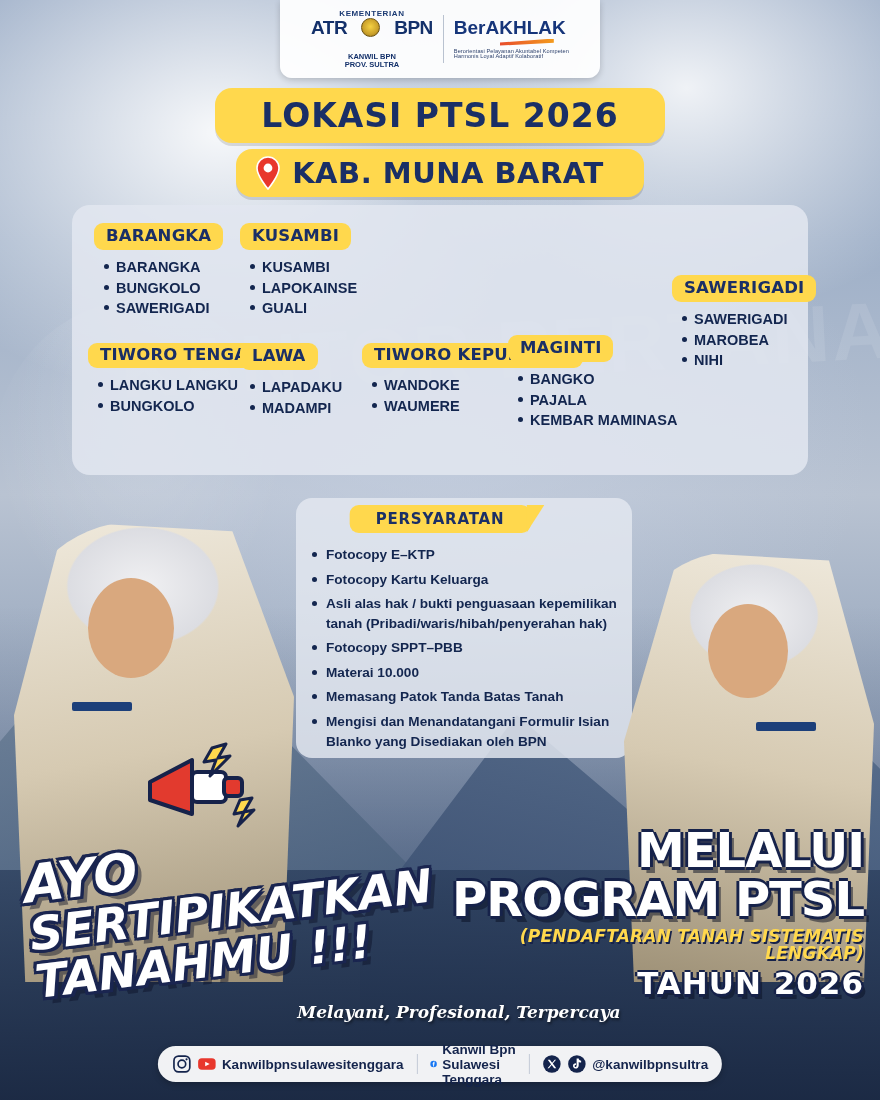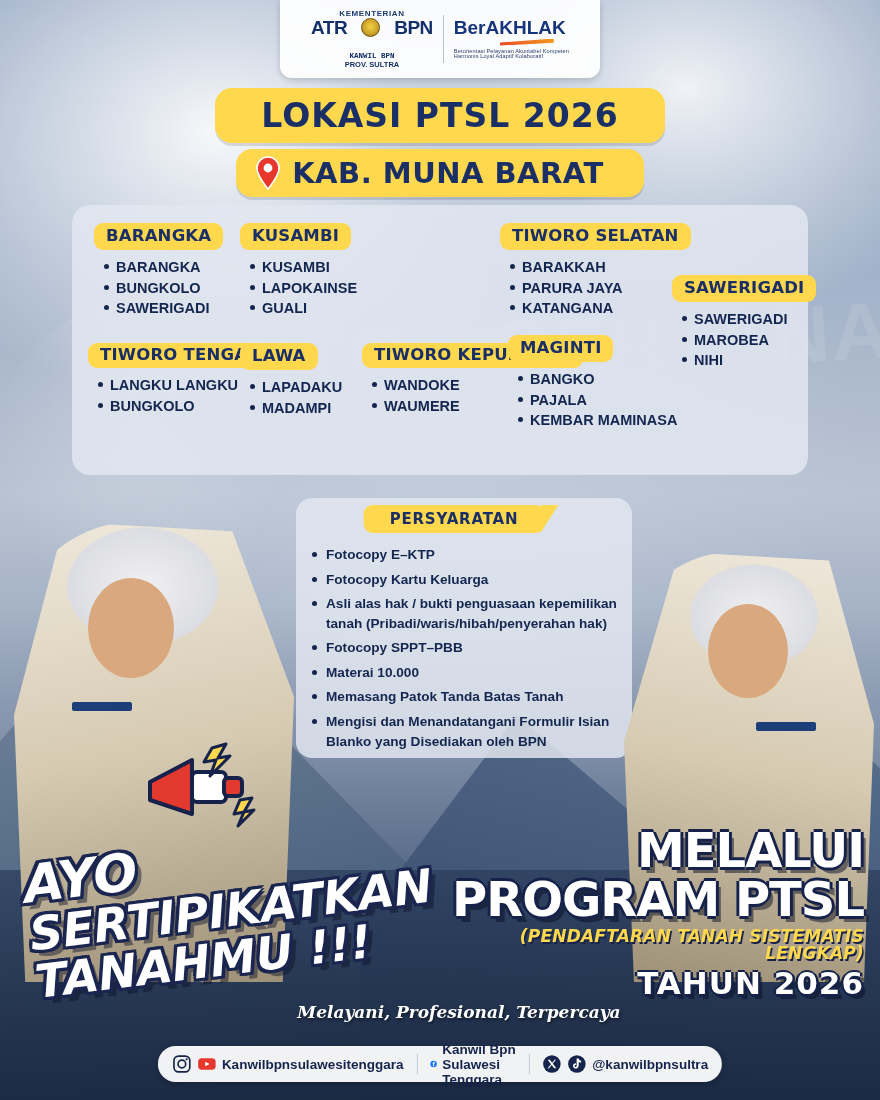--- a/index.html
+++ b/index.html
@@ -58,21 +58,21 @@
   }
   .logo-left { display: flex; flex-direction: column; align-items: center; line-height: 1; }
   .logo-left .kem { font-size: 8px; font-weight: bold; color: #1b3a73; letter-spacing: .6px; }
   .logo-left .atr { display: flex; align-items: center; gap: 14px; }
   .logo-left .atr .txt { font-size: 19px; font-weight: bold; color: #13306a; letter-spacing: -.5px; }
   .logo-left .emblem {
     width: 19px; height: 19px; border-radius: 50%;
     background: radial-gradient(circle at 50% 45%, #f5d142 0%, #caa02a 60%, #8d6b12 100%);
     border: 1px solid #6d5310;
   }
-  .logo-left .kanwil { font-size: 7.5px; font-weight: bold; color: #13306a; margin-top: 16px; font-family: Liberation Mono, monospace; }
+  .logo-left .kanwil { font-size: 7.5px; font-weight: bold; color: #13306a; margin-top: 16px; }
   .logo-left .prov { font-size: 7.5px; font-weight: bold; color: #13306a; }
   .vdiv { width: 1px; height: 48px; background: #b9c2d0; }
   .logo-right { display: flex; flex-direction: column; align-items: flex-start; line-height: 1.05; }
   .logo-right .ber { font-size: 19px; font-weight: bold; color: #16357a; }
   .logo-right .swoosh {
     width: 54px; height: 7px; margin: 1px 0 3px 46px;
     background: linear-gradient(90deg, #e84c2b, #f39b1d);
     clip-path: polygon(0 55%, 100% 0, 100% 60%, 0 100%);
   }
   .logo-right .tag1, .logo-right .tag2 { font-size: 5.6px; color: #2b3f6b; letter-spacing: .1px; }
@@ -135,21 +135,20 @@
   
   .req-panel {
     position: absolute; top: 498px; left: 296px; width: 336px; height: 260px;
     background: rgba(226,231,240,0.84); border-radius: 16px;
   }
   .req-head {
     position: absolute; top: 505px; left: 50%; transform: translateX(-50%);
     background: #ffd84d; border-radius: 9px; padding: 5px 26px;
     font-size: 15px; font-weight: 800; color: #1a2f66; letter-spacing: .8px;
     font-family: "DejaVu Sans", sans-serif;
-    margin-left: 14px;
   }
   .req-head::after {
     content: ""; position: absolute; right: -14px; top: 0; width: 18px; height: 100%;
     background: #ffd84d; clip-path: polygon(0 0, 100% 0, 0 100%);
   }
   ul.req-list { position: absolute; top: 545px; left: 310px; width: 320px; list-style: none; }
   ul.req-list li {
     font-size: 13.6px; font-weight: 700; color: #13264f; line-height: 1.44;
     padding-left: 16px; position: relative; margin-bottom: 5px;
   }
@@ -297,28 +296,20 @@
     <div class="col c2">
       <div class="chip">KUSAMBI</div>
       <ul class="items">
         <li>KUSAMBI</li>
         <li>LAPOKAINSE</li>
         <li>GUALI</li>
       </ul>
     </div>
 
 
-    <div class="col c4">
-      <div class="chip">TIWORO SELATAN</div>
-      <ul class="items">
-        <li>BARAKKAH</li>
-        <li>PARURA JAYA</li>
-        <li>KATANGANA</li>
-      </ul>
-    </div>
 
     <div class="col c5">
       <div class="chip">SAWERIGADI</div>
       <ul class="items">
         <li>SAWERIGADI</li>
         <li>MAROBEA</li>
         <li>NIHI</li>
       </ul>
     </div>
 

